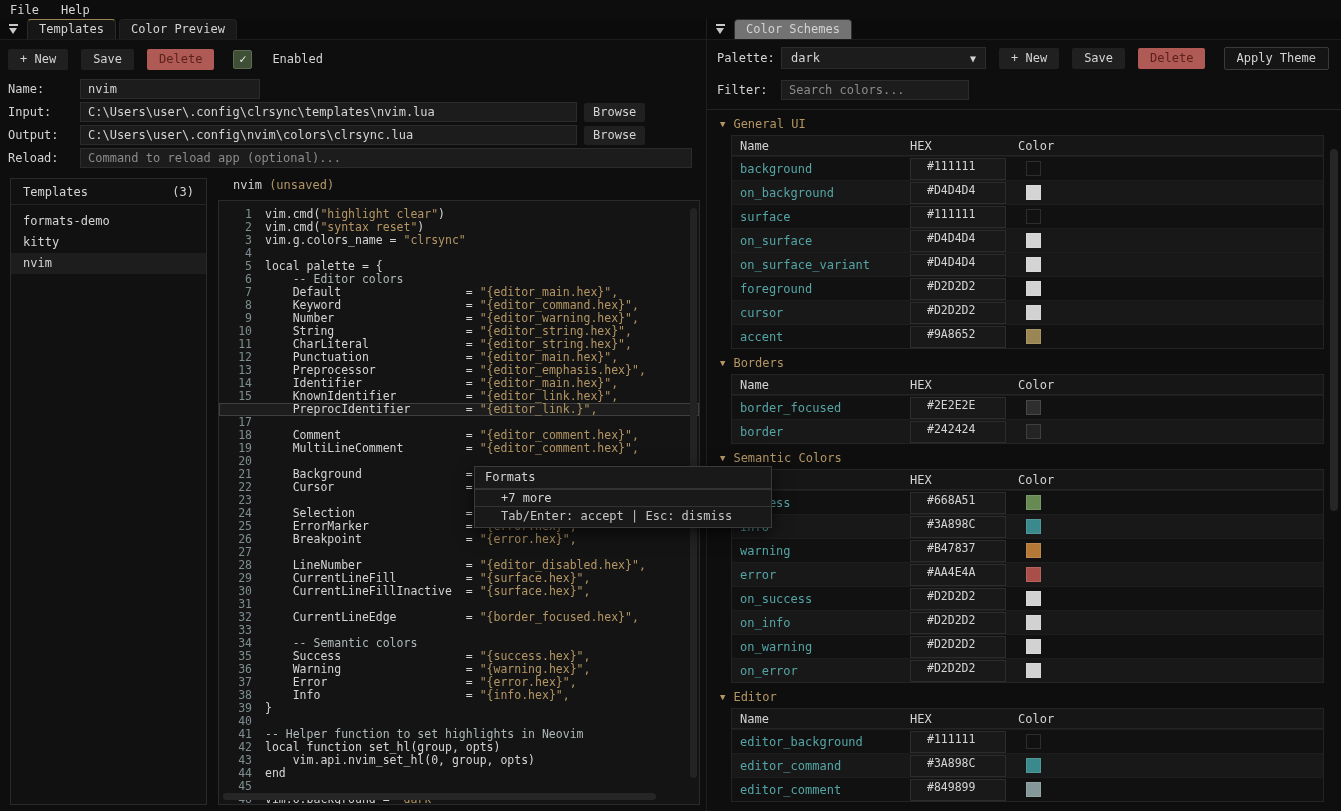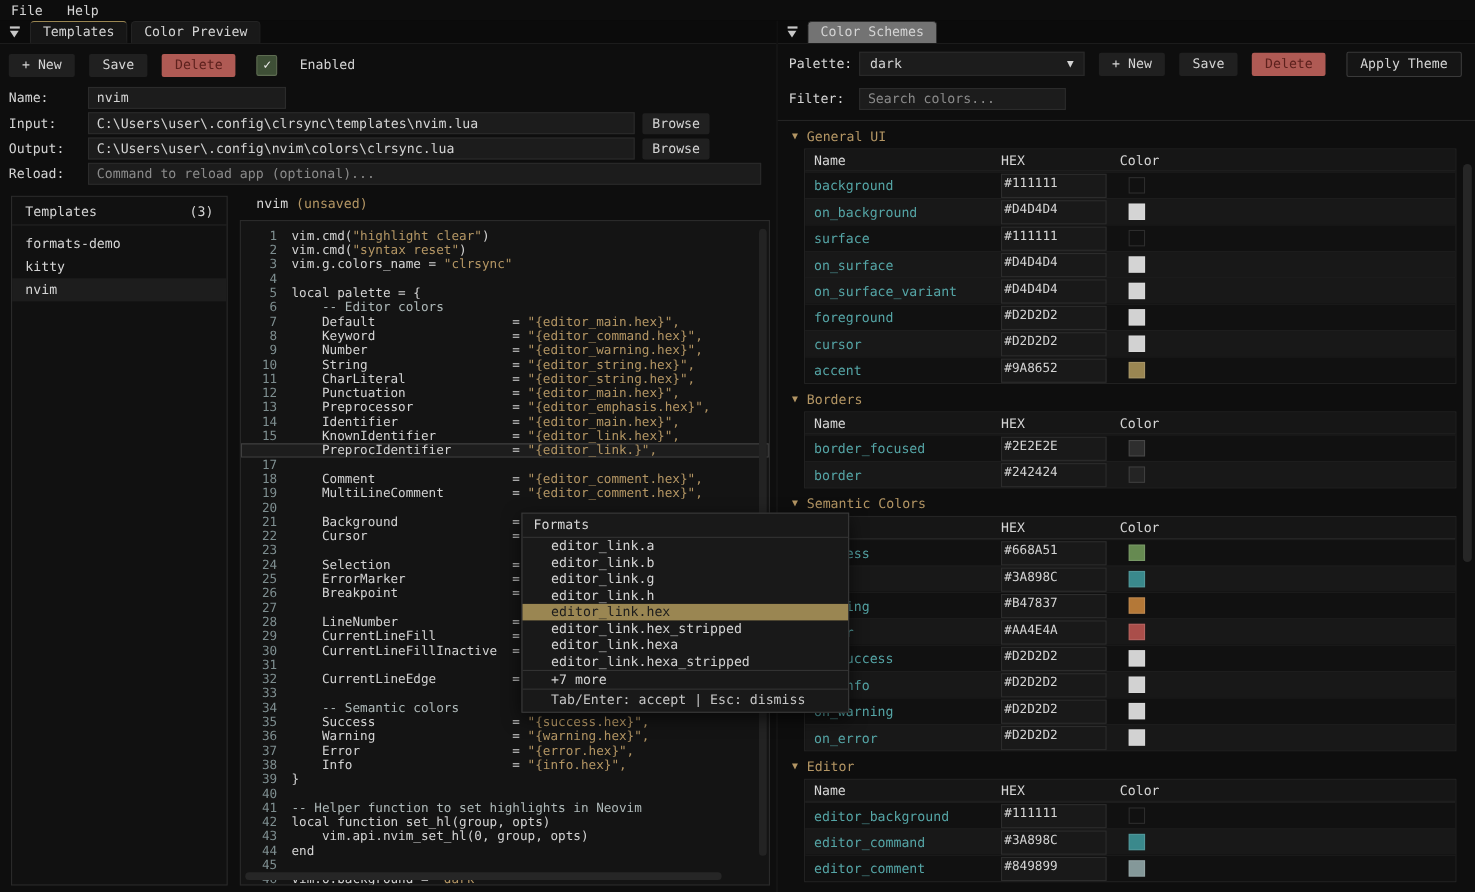--- a/index.html
+++ b/index.html
@@ -83,21 +83,21 @@
   .section-header .tri{font-size:9px;line-height:12px;}
   .ctable{margin:1px 17px 4px 24px;border:1px solid #242424;}
   .thead{display:flex;align-items:center;height:19px;background:#161616;border-bottom:1px solid #242424;}
   .col-name{width:178px;padding-left:8px;box-sizing:border-box;flex-shrink:0;}
   .col-hex{width:108px;flex-shrink:0;display:flex;align-items:center;}
   .col-color{flex:1;display:flex;align-items:center;}
   .trow{display:flex;align-items:center;height:23px;border-top:1px solid #1d1d1d;justify-content:space-between;}
   .trow.a{background:#111111;}
   .trow.b{background:#181818;}
   .cname{color:#55A5A6;}
-  .hexbox{width:96px;height:22px;background:#191919;border:1px solid #2c2c2c;line-height:15px;padding-left:2px;box-sizing:border-box;font-size:11.5px;}
+  .hexbox{width:96px;height:22px;background:#191919;border:1px solid #2c2c2c;line-height:15px;padding-left:16px;box-sizing:border-box;font-size:11.5px;}
   .swatch{width:15px;height:15px;border:1px solid rgba(255,255,255,.12);box-sizing:border-box;margin-left:8px;}
   .rp-scrollbar{position:absolute;right:3px;top:130px;width:8px;height:362px;background:#262626;border-radius:4px;z-index:10;}
 </style>
 </head>
 <body>
 
 <div class="app">
 
   <div class="menubar">
       <span class="menu-item">File</span>
@@ -485,25 +485,15 @@
           </div>
         </div>
 
       <div class="rp-scrollbar"></div>
     </div>
   </div>
 </div>
 
 <div class="popup">
   <div class="popup-title">Formats</div>
-  <div>
-      <div class="popup-item">editor_link.a</div>
-      <div class="popup-item">editor_link.b</div>
-      <div class="popup-item">editor_link.g</div>
-      <div class="popup-item">editor_link.h</div>
-      <div class="popup-item selected">editor_link.hex</div>
-      <div class="popup-item">editor_link.hex_stripped</div>
-      <div class="popup-item">editor_link.hexa</div>
-      <div class="popup-item">editor_link.hexa_stripped</div>
-    </div>
   <div class="popup-more">+7 more</div>
   <div class="popup-footer">Tab/Enter: accept | Esc: dismiss</div>
 </div>
 
 </body></html>

